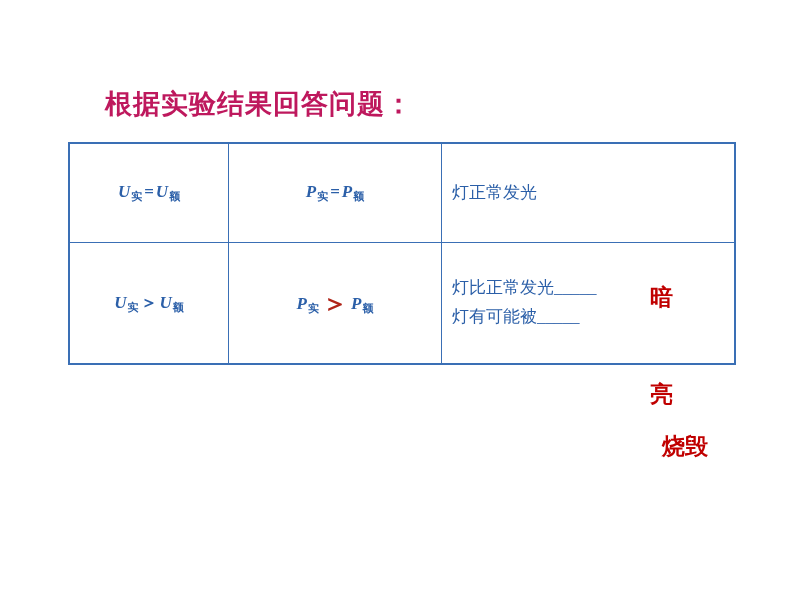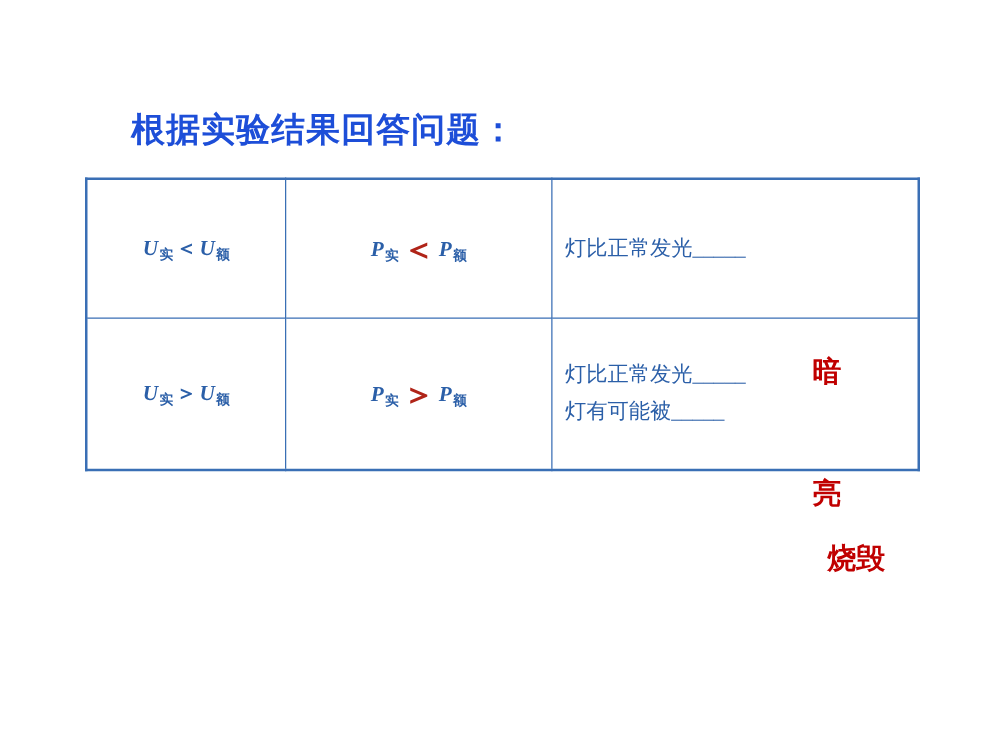--- a/index.html
+++ b/index.html
@@ -17,21 +17,21 @@
     position: relative;
     width: 800px;
     height: 600px;
   }
   .title {
     position: absolute;
     left: 105px;
     top: 86px;
     font-size: 27px;
     font-weight: bold;
-    color: #1d4ed8;
+    color: #be185d;
     letter-spacing: 1px;
     font-family: "Liberation Serif", serif;
   }
   .table {
     position: absolute;
     left: 68px;
     top: 142px;
     width: 664px;
     border: 2px solid #3a6fb5;
     border-collapse: collapse;
@@ -98,36 +98,36 @@
 </style>
 </head>
 <body>
 
 <div class="slide">
 
   <div class="title">根据实验结果回答问题：</div>
 
   <table class="table">
     <tbody>
-
-      <tr class="row2">
+      <tr class="row1">
         <td class="col-a">
           <div class="formula">
-            <span>U</span><span class="sub">实</span><span class="op">＜</span><span>U</span><span class="sub">额</span>
+            <span>U</span><span class="sub">实</span><span class="op">=</span><span>U</span><span class="sub">额</span>
           </div>
         </td>
         <td class="col-b">
           <div class="formula">
-            <span>P</span><span class="sub">实</span><span class="bigop">＜</span><span>P</span><span class="sub">额</span>
+            <span>P</span><span class="sub">实</span><span class="op">=</span><span>P</span><span class="sub">额</span>
           </div>
         </td>
         <td class="col-c">
-          <div class="desc">灯比正常发光_____</div>
+          <div class="desc">灯正常发光</div>
         </td>
       </tr>
+
 
       <tr class="row3">
         <td class="col-a">
           <div class="formula">
             <span>U</span><span class="sub">实</span><span class="op">＞</span><span>U</span><span class="sub">额</span>
           </div>
         </td>
         <td class="col-b">
           <div class="formula">
             <span>P</span><span class="sub">实</span><span class="bigop">＞</span><span>P</span><span class="sub">额</span>

